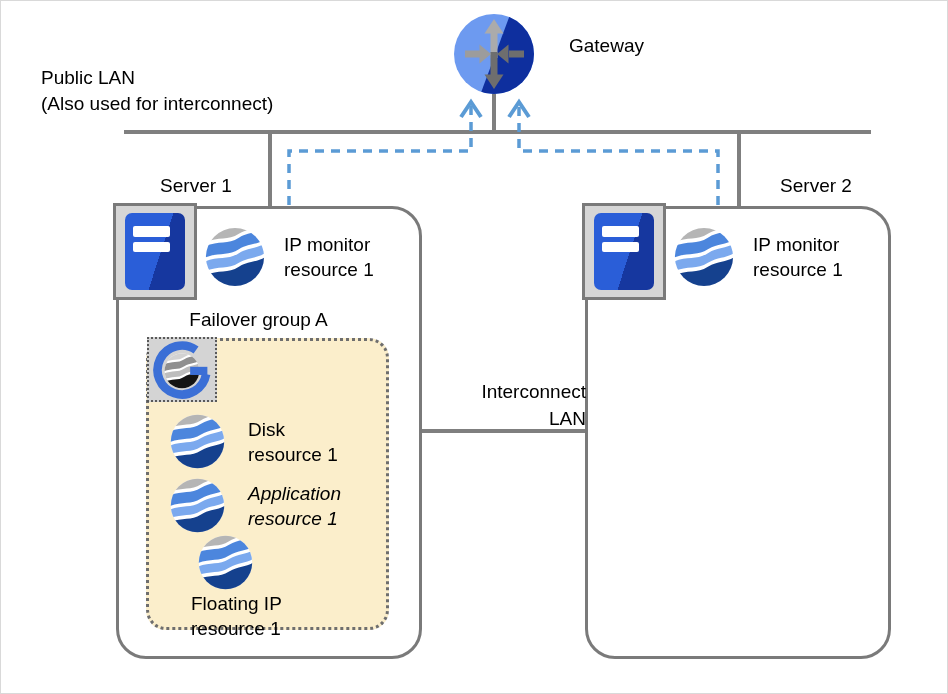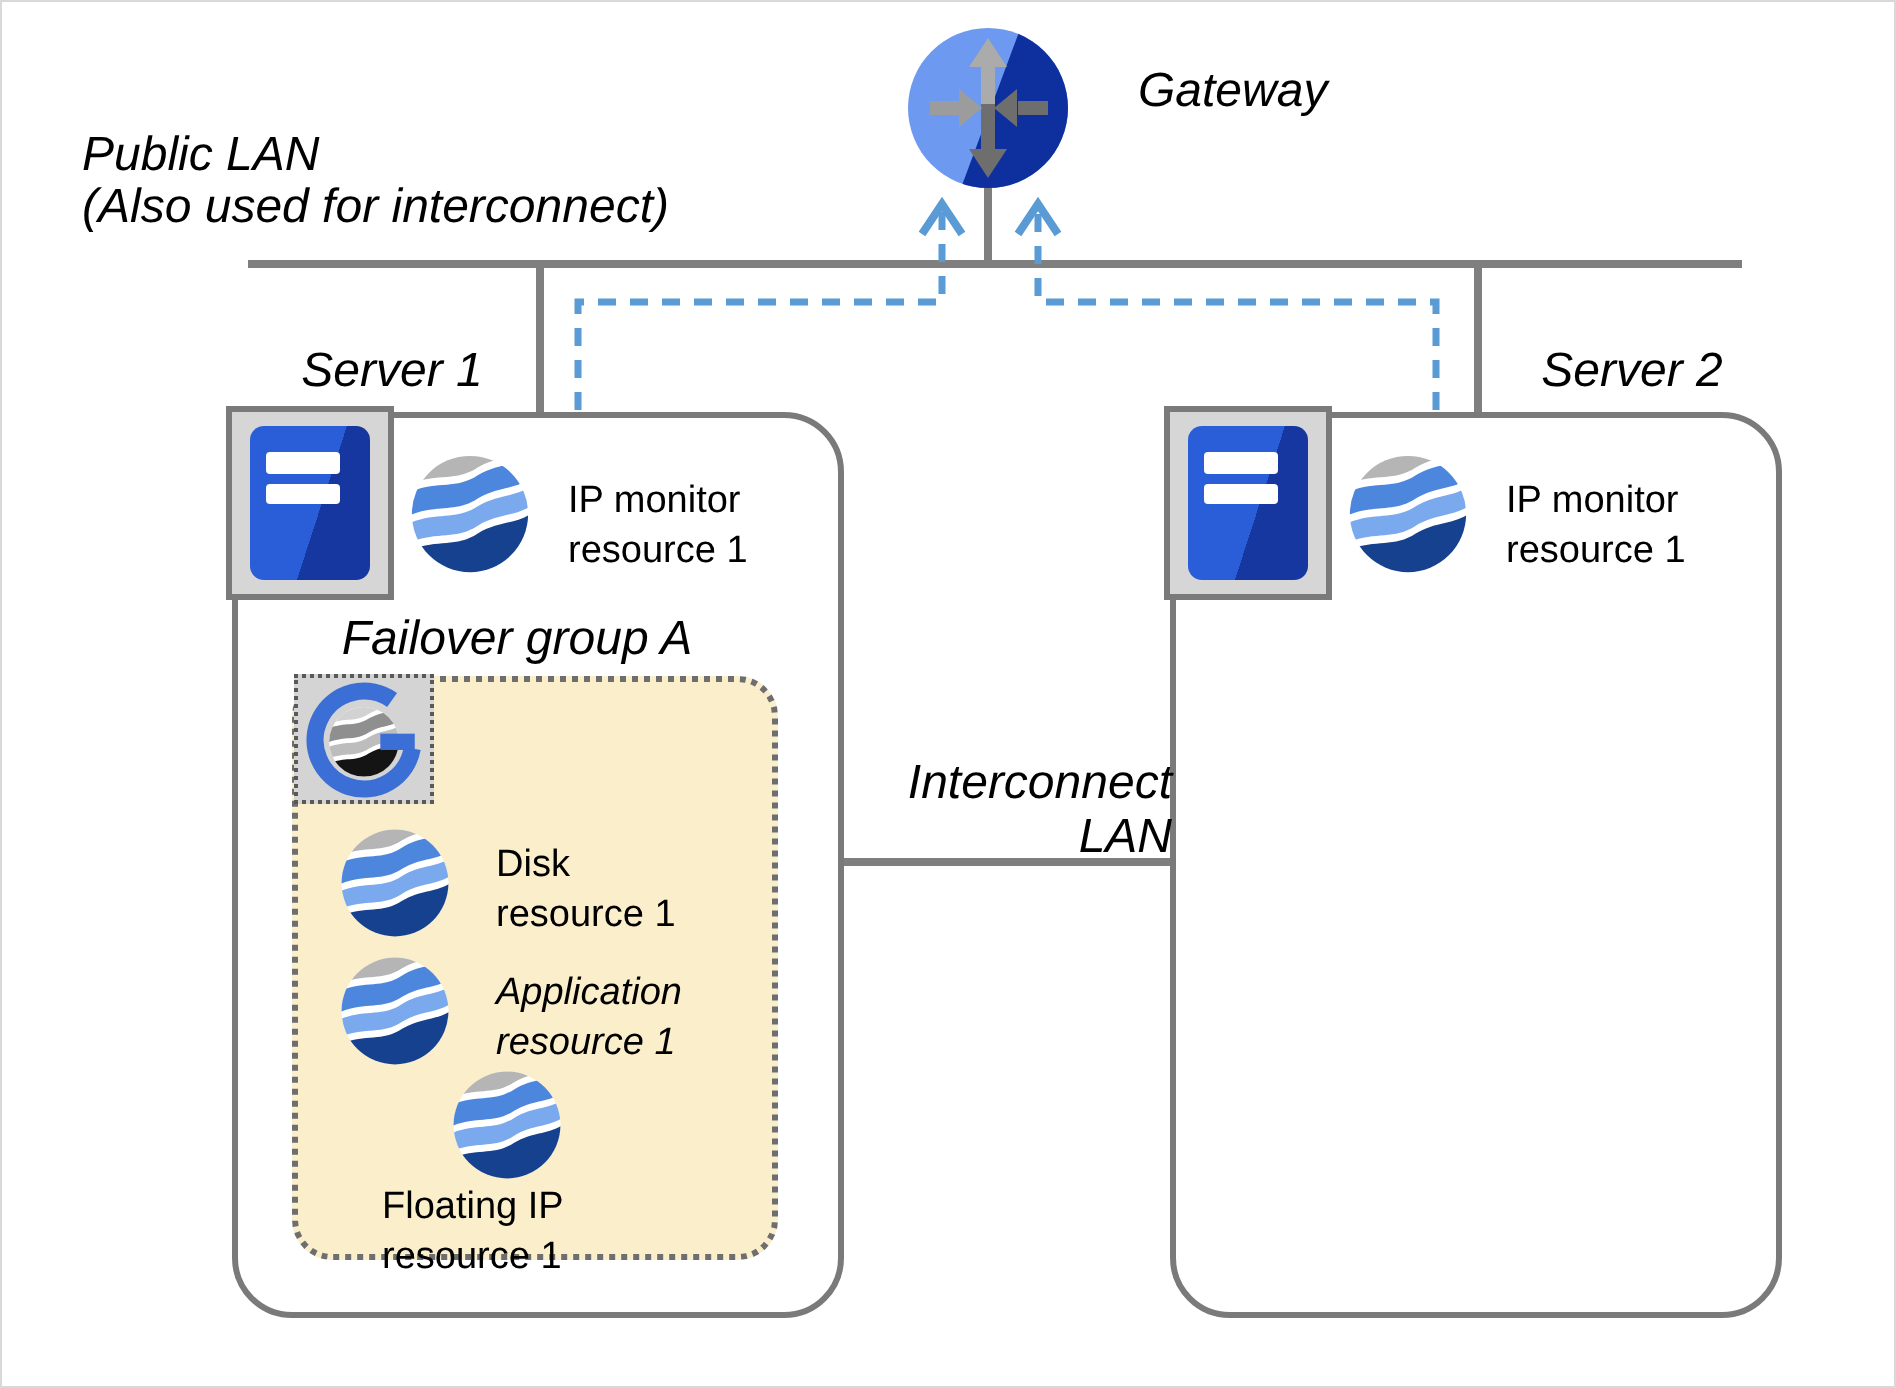--- a/index.html
+++ b/index.html
@@ -1,38 +1,38 @@
 <!DOCTYPE html>
 <html><head>
 <meta charset="utf-8">
 <style>
   html,body { margin:0; padding:0; background:#fff; }
   #canvas {
     position:relative; width:948px; height:694px;
     background:#ffffff; border:1px solid #d9d9d9; box-sizing:border-box;
     font-family:"Liberation Sans", sans-serif; color:#000; overflow:hidden;
   }
-  .lbl { position:absolute; font-size:24px; line-height:26px; white-space:nowrap;font-style:italic; }
+  .lbl { position:absolute; font-size:19px; line-height:26px; white-space:nowrap; }
   .center { text-align:center; }
   .line { position:absolute; background:#7f7f7f; }
   .server-box {
     position:absolute; top:205px; width:306px; height:453px;
     background:#fff; border:3px solid #7a7a7a; border-radius:30px; box-sizing:border-box;
   }
   .srv-icon {
     position:absolute; top:202px; width:84px; height:97px;
     background:#d6d6d6; border:3px solid #7a7a7a; box-sizing:border-box;
   }
   .tower {
     position:absolute; left:11%; right:11%; top:8%; bottom:8%;
     border-radius:7px; background:linear-gradient(108deg,#2a5ed8 57%,#16379f 57%);
   }
   .tower .bar { position:absolute; left:14%; width:61%; height:14%; background:#fff; border-radius:2px; }
   .bar1 { top:17%; } .bar2 { top:37%; }
-  .row { position:absolute; display:flex; align-items:flex-end; }
+  .row { position:absolute; display:flex; align-items:center; }
   .globe62 { width:62px; height:62px; flex:0 0 auto; }
   .globe57 { width:57px; height:57px; flex:0 0 auto; }
   .row .txt { font-size:19px; line-height:25px; margin-left:18px; }
   .row .txt span { display:block; }
   .failover-box {
     position:absolute; left:145px; top:337px; width:243px; height:292px;
     background:#fbeecb; border:3px dotted #6e6e6e; border-radius:20px; box-sizing:border-box;
   }
   .gicon {
     position:absolute; left:146px; top:336px; width:70px; height:65px;

